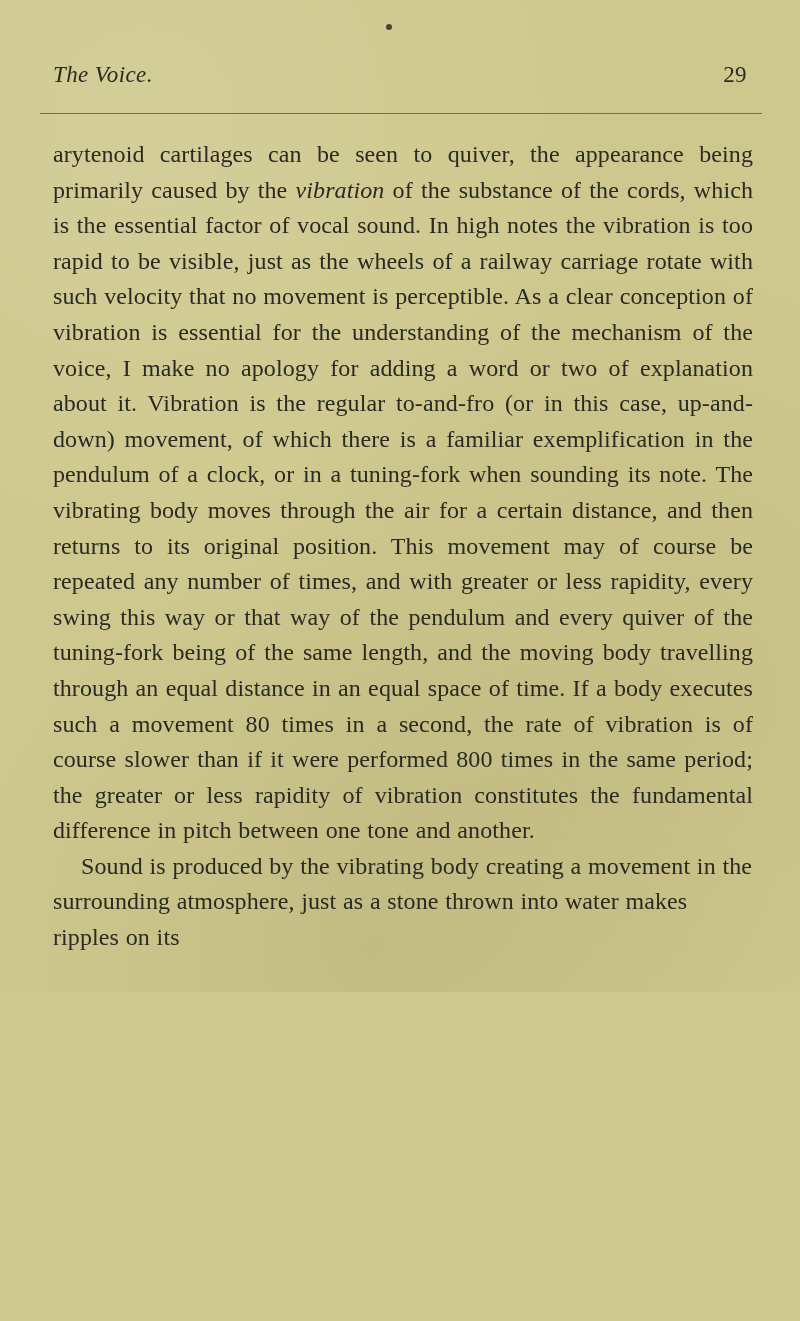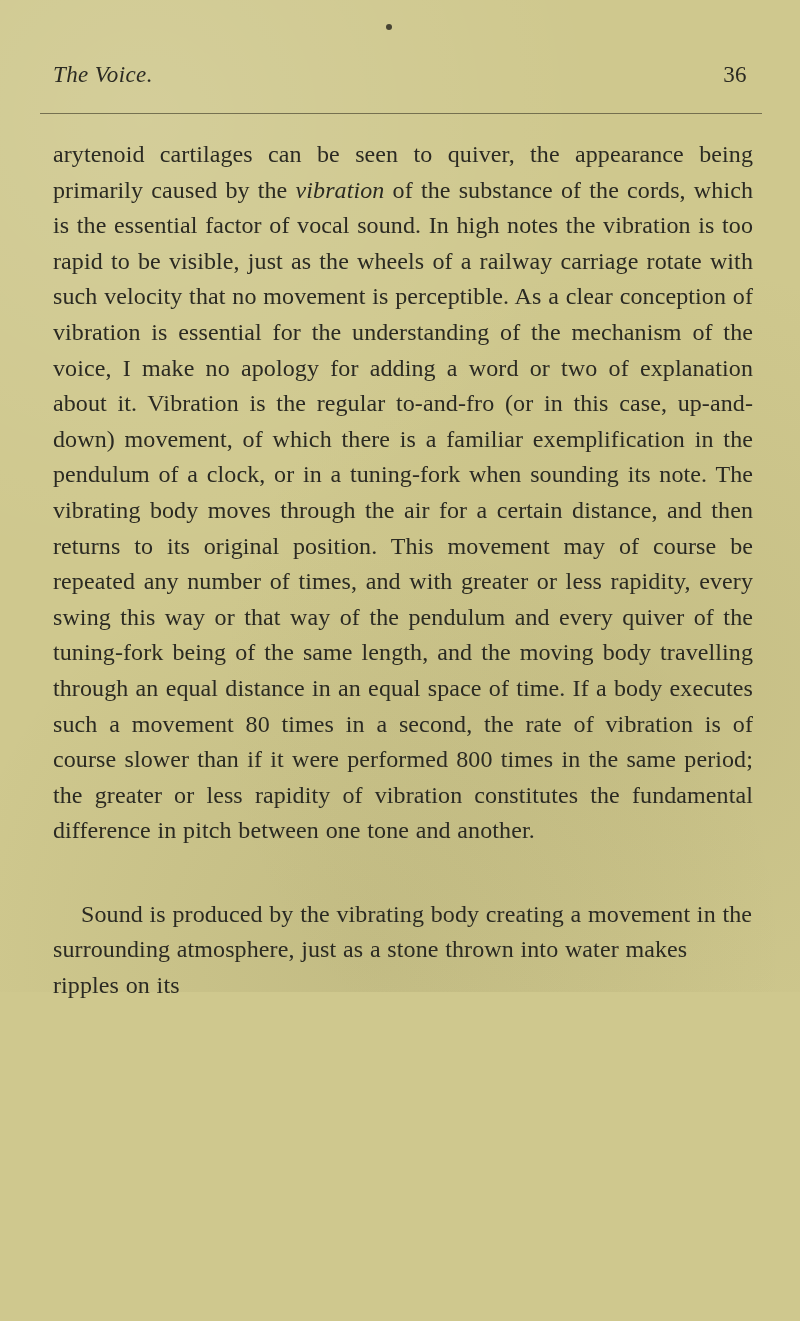--- a/index.html
+++ b/index.html
@@ -81,40 +81,39 @@
     text-align: justify;
     text-justify: inter-word;
     letter-spacing: 0.1px;
     word-spacing: 0.6px;
   }
   .body-text p {
     margin: 0;
   }
   .body-text p.indent {
     text-indent: 28px;
-    margin-top: 48px;
   }
   .body-text .i {
     font-style: italic;
   }
   
   .body-text p:last-child {
     text-align: left;
   }
 </style>
 </head>
 <body>
 
 <div class="page">
 
   <div class="speck"></div>
 
   <div class="header">
     <span class="title">The Voice.</span>
-    <span class="folio">36</span>
+    <span class="folio">29</span>
   </div>
 
   <div class="rule"></div>
 
   <div class="body-text">
     <p>arytenoid cartilages can be seen to quiver, the appearance being primarily caused by the <span class="i">vibration</span> of the substance of the cords, which is the essential factor of vocal sound. In high notes the vibration is too rapid to be visible, just as the wheels of a railway carriage rotate with such velocity that no movement is perceptible. As a clear conception of vibration is essential for the understanding of the mechanism of the voice, I make no apology for adding a word or two of explanation about it. Vibration is the regular to-and-fro (or in this case, up-and-down) movement, of which there is a familiar exemplification in the pendulum of a clock, or in a tuning-fork when sounding its note. The vibrating body moves through the air for a certain distance, and then returns to its original position. This movement may of course be repeated any number of times, and with greater or less rapidity, every swing this way or that way of the pendulum and every quiver of the tuning-fork being of the same length, and the moving body travelling through an equal distance in an equal space of time. If a body executes such a movement 80 times in a second, the rate of vibration is of course slower than if it were performed 800 times in the same period; the greater or less rapidity of vibration constitutes the fundamental difference in pitch between one tone and another.</p>
     <p class="indent">Sound is produced by the vibrating body creating a movement in the surrounding atmosphere, just as a stone thrown into water makes ripples on its</p>
   </div>
 
 </div>

